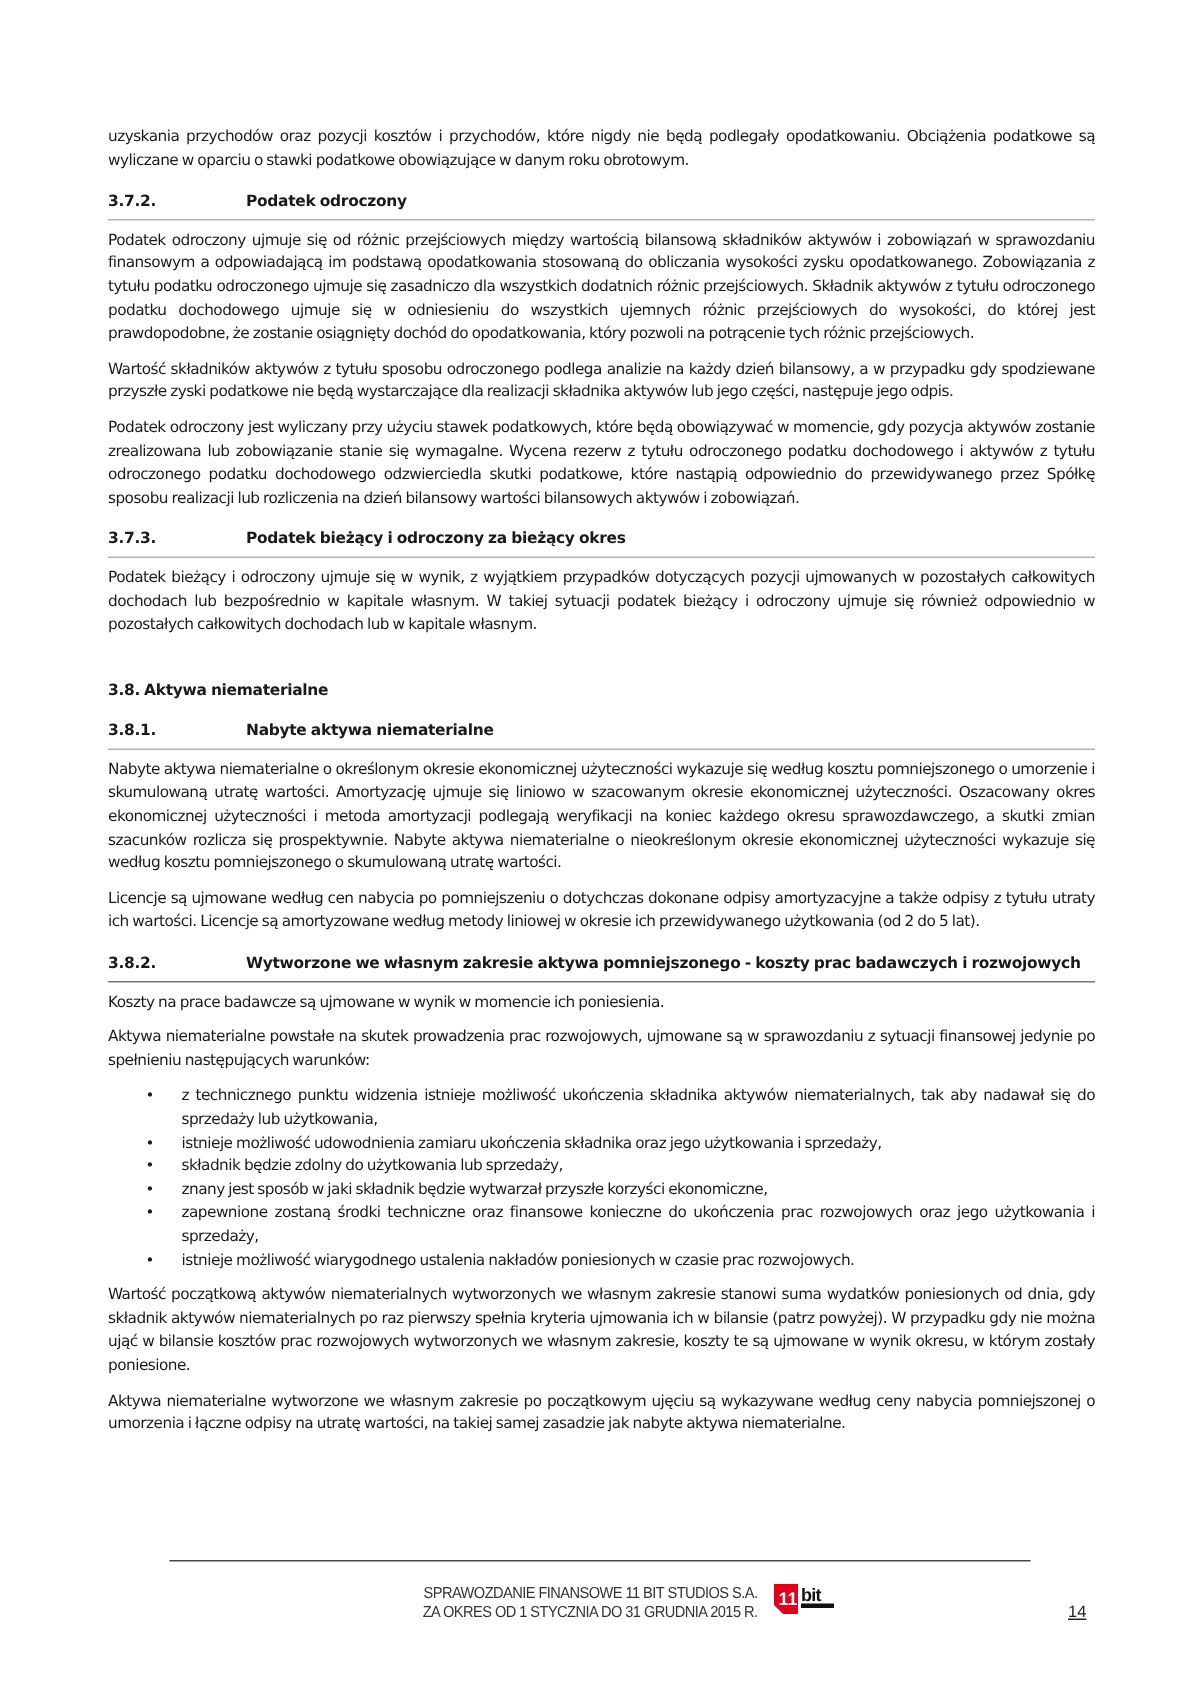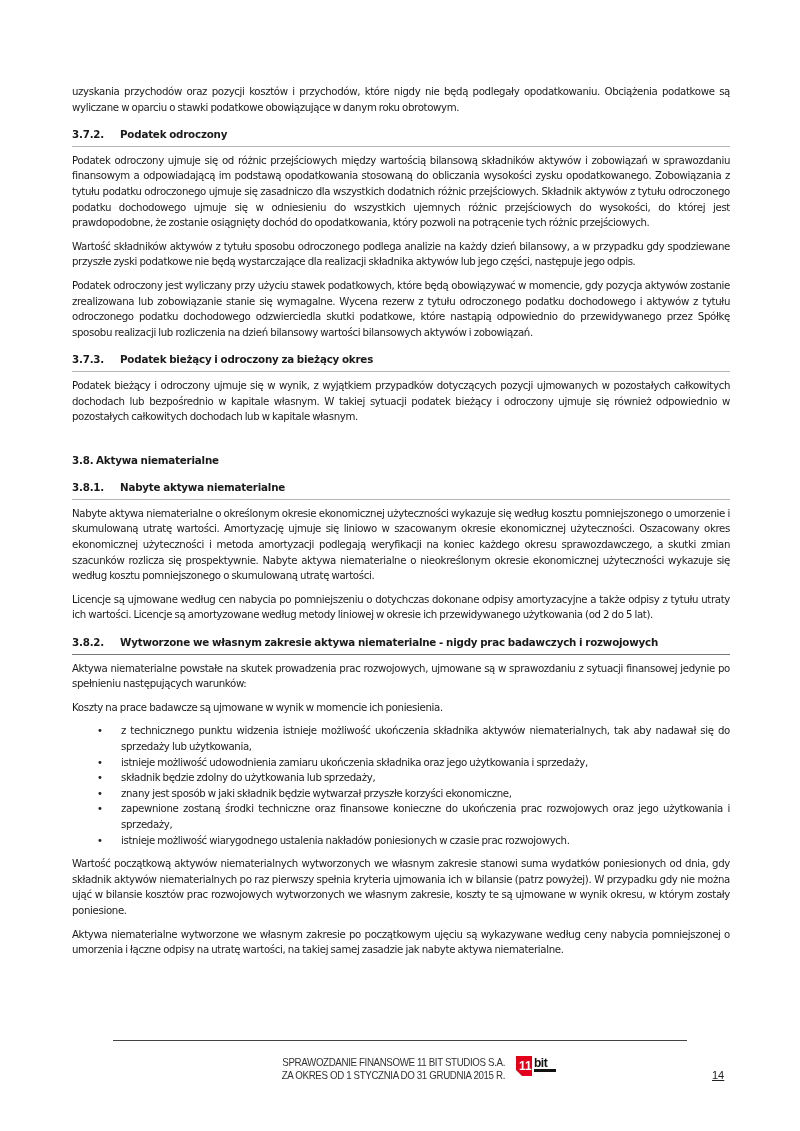--- a/index.html
+++ b/index.html
@@ -13,20 +13,21 @@
       font-size: 10.2px; line-height: 15.6px;
       letter-spacing: -0.35px;
       word-spacing: -0.5px;
     }
     p { margin: 0 0 8px 0; text-align: justify; }
     .h3 {
       font-weight: bold; font-size: 10.3px; letter-spacing: -0.2px;
       padding-bottom: 3px; margin: 12px 0 6px 0;
       border-bottom: 1px solid #b5b5b5;
       display: flex;
+      gap: 44px;
     }
     .h3.dark { border-bottom-color: #777; }
     .h3 .num { width: 48px; flex: none; }
     .h2 {
       font-weight: bold; font-size: 10.3px; letter-spacing: -0.2px;
       margin: 28px 0 8px 0; display: flex;
     }
     .h2 .num { width: 24px; flex: none; }
     ul.bullets { list-style: none; margin: 0 0 8px 0; padding: 0; }
     ul.bullets li { position: relative; padding-left: 49px; text-align: justify; }
@@ -78,24 +79,24 @@
 
   <div class="h3">
     <span class="num">3.8.1.</span>
     <span>Nabyte aktywa niematerialne</span>
   </div>
   <p>Nabyte aktywa niematerialne o określonym okresie ekonomicznej użyteczności wykazuje się według kosztu pomniejszonego o umorzenie i skumulowaną utratę wartości. Amortyzację ujmuje się liniowo w szacowanym okresie ekonomicznej użyteczności. Oszacowany okres ekonomicznej użyteczności i metoda amortyzacji podlegają weryfikacji na koniec każdego okresu sprawozdawczego, a skutki zmian szacunków rozlicza się prospektywnie. Nabyte aktywa niematerialne o nieokreślonym okresie ekonomicznej użyteczności wykazuje się według kosztu pomniejszonego o skumulowaną utratę wartości.</p>
   <p>Licencje są ujmowane według cen nabycia po pomniejszeniu o dotychczas dokonane odpisy amortyzacyjne a także odpisy z tytułu utraty ich wartości. Licencje są amortyzowane według metody liniowej w okresie ich przewidywanego użytkowania (od 2 do 5 lat).</p>
 
   <div class="h3 dark">
     <span class="num">3.8.2.</span>
-    <span>Wytworzone we własnym zakresie aktywa niematerialne - nigdy prac badawczych i rozwojowych</span>
+    <span>Wytworzone we własnym zakresie aktywa pomniejszonego - koszty prac badawczych i rozwojowych</span>
   </div>
+  <p>Koszty na prace badawcze są ujmowane w wynik w momencie ich poniesienia.</p>
   <p>Aktywa niematerialne powstałe na skutek prowadzenia prac rozwojowych, ujmowane są w sprawozdaniu z sytuacji finansowej jedynie po spełnieniu następujących warunków:</p>
-  <p>Koszty na prace badawcze są ujmowane w wynik w momencie ich poniesienia.</p>
 
   <ul class="bullets">
     <li><span class="dot">•</span><span>z technicznego punktu widzenia istnieje możliwość ukończenia składnika aktywów niematerialnych, tak aby nadawał się do sprzedaży lub użytkowania,</span></li>
     <li><span class="dot">•</span><span>istnieje możliwość udowodnienia zamiaru ukończenia składnika oraz jego użytkowania i sprzedaży,</span></li>
     <li><span class="dot">•</span><span>składnik będzie zdolny do użytkowania lub sprzedaży,</span></li>
     <li><span class="dot">•</span><span>znany jest sposób w jaki składnik będzie wytwarzał przyszłe korzyści ekonomiczne,</span></li>
     <li><span class="dot">•</span><span>zapewnione zostaną środki techniczne oraz finansowe konieczne do ukończenia prac rozwojowych oraz jego użytkowania i sprzedaży,</span></li>
     <li><span class="dot">•</span><span>istnieje możliwość wiarygodnego ustalenia nakładów poniesionych w czasie prac rozwojowych.</span></li>
   </ul>
 

